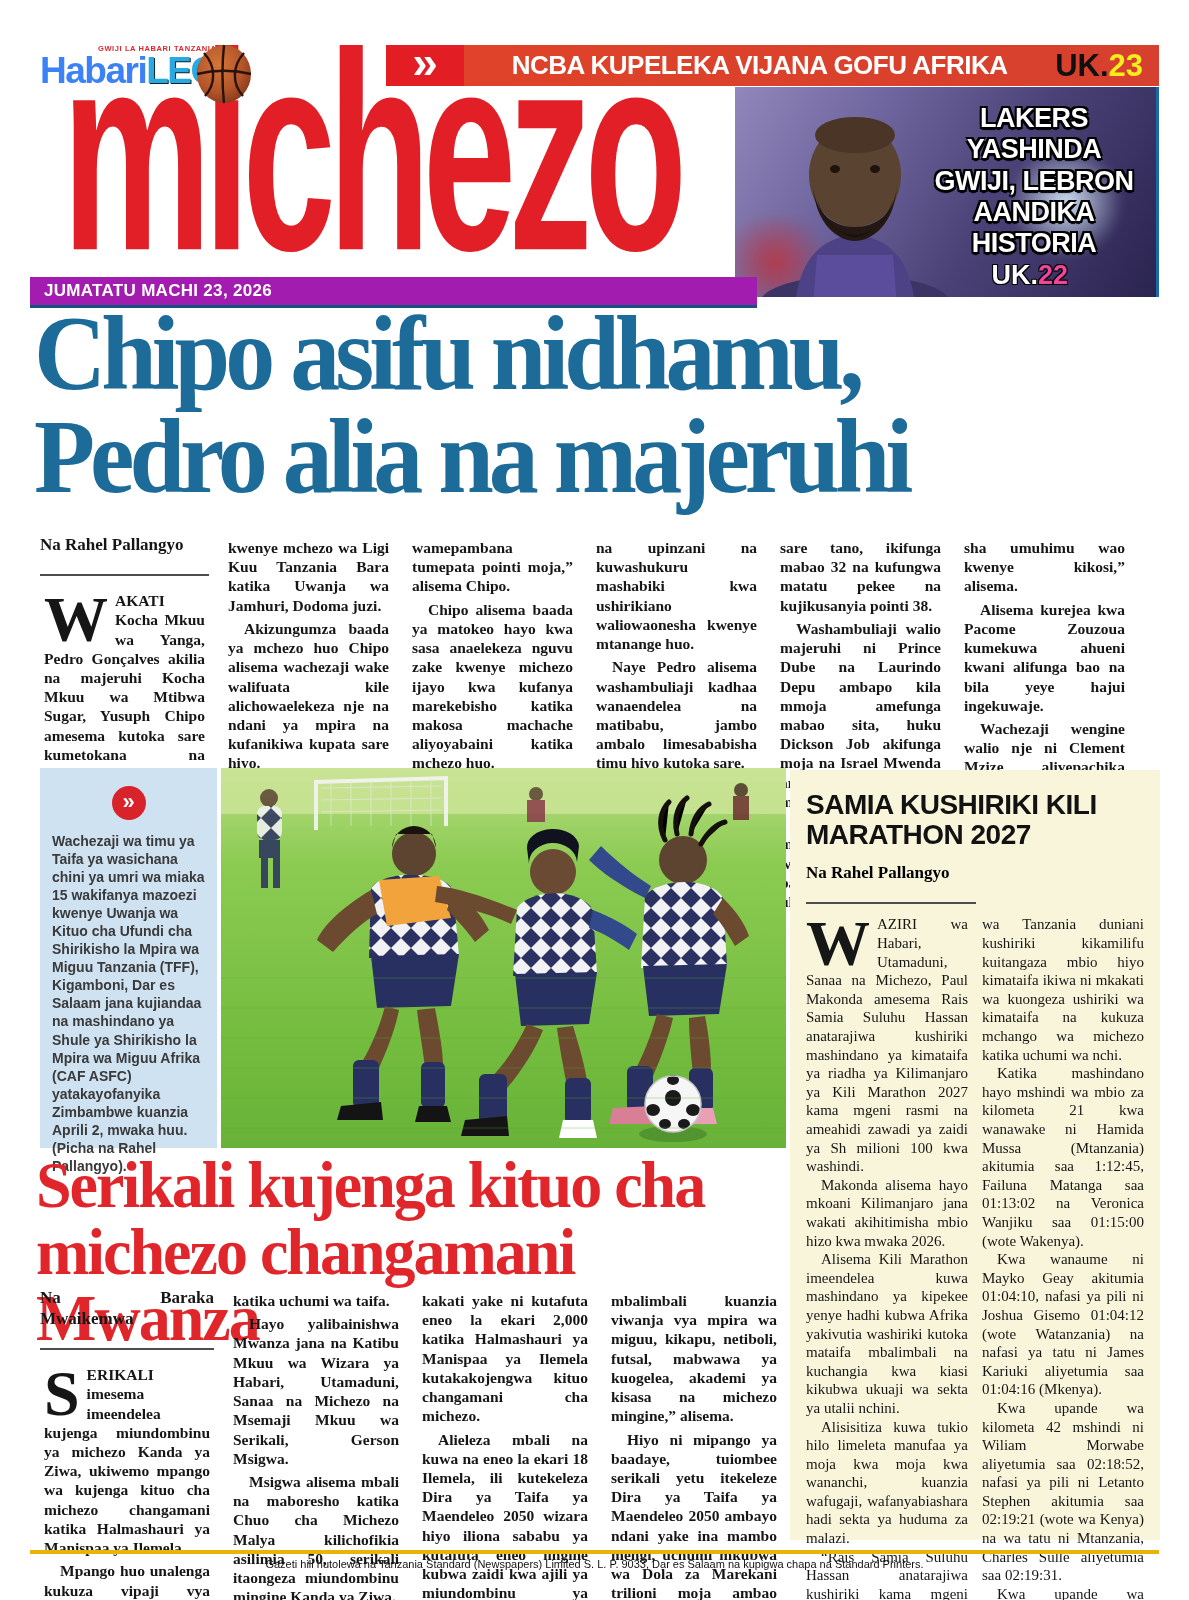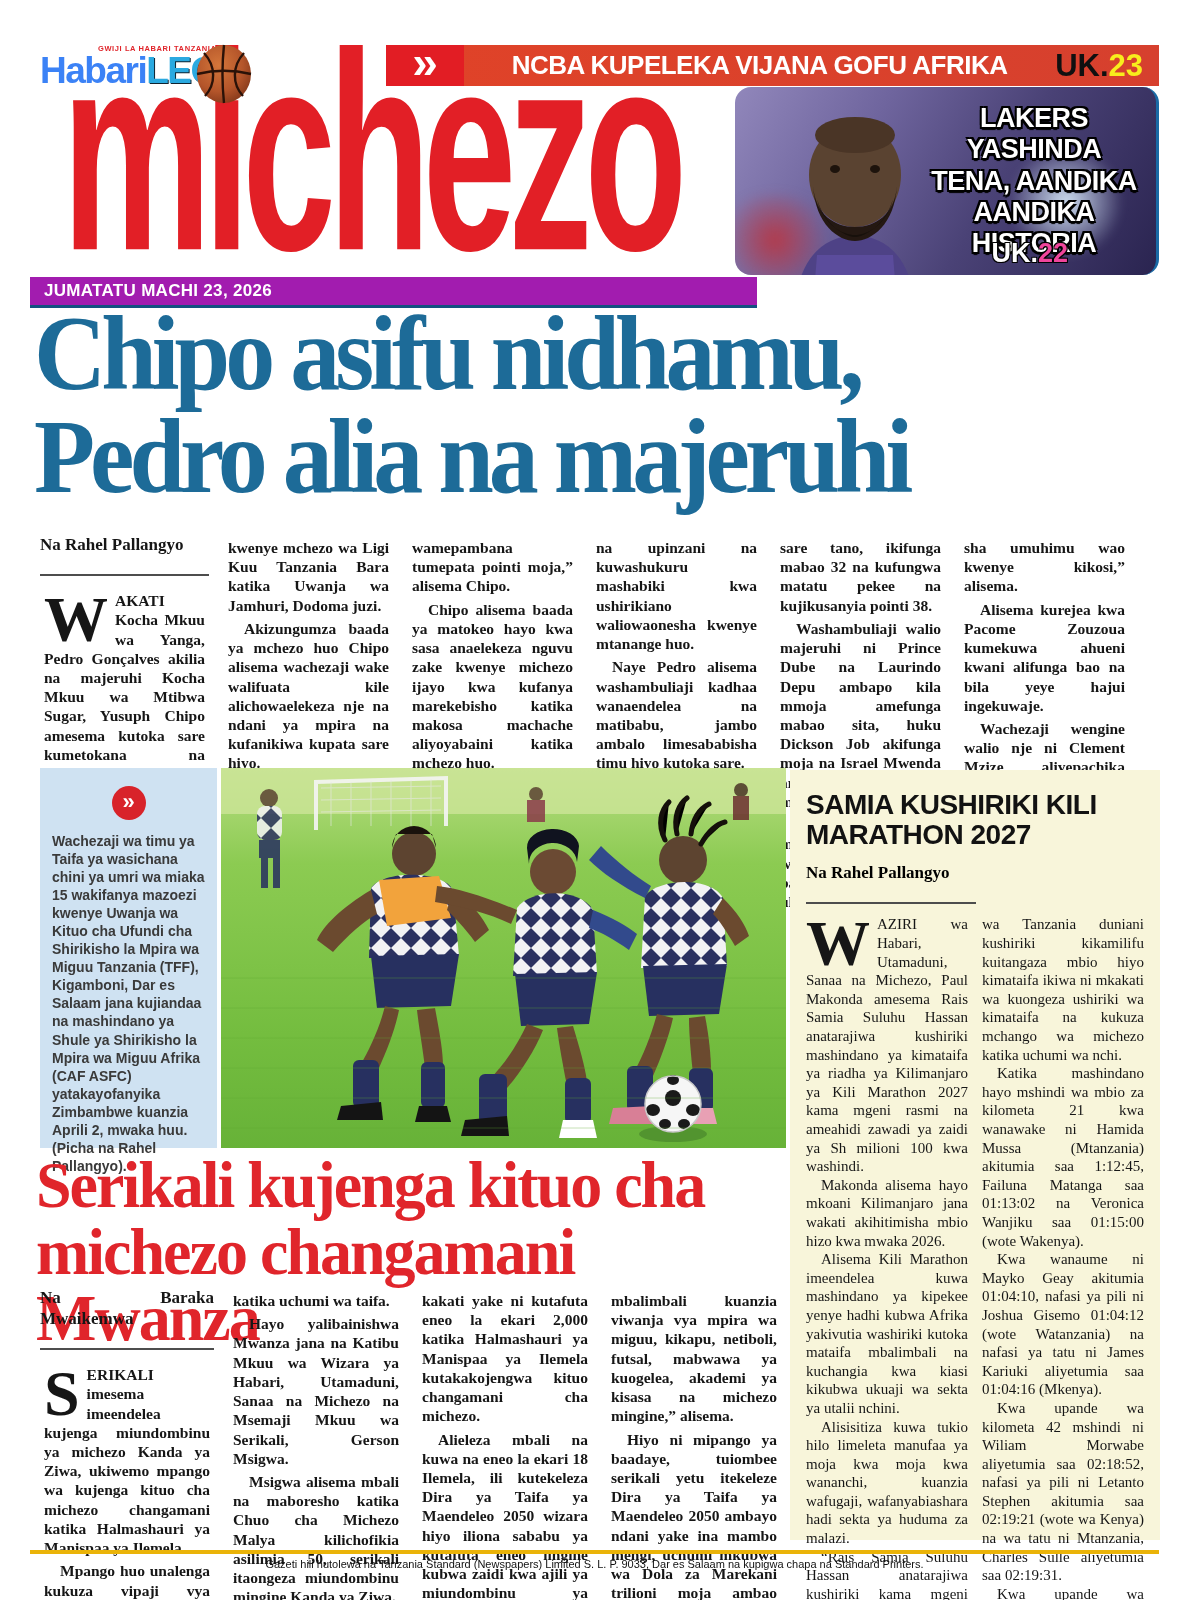--- a/index.html
+++ b/index.html
@@ -22,22 +22,22 @@
   .top-banner { position:absolute; left:386px; top:45px; width:773px; height:41px;
     background:linear-gradient(90deg,#e04328,#d6402e); display:flex; align-items:center; z-index:8; }
   .chevron-box { width:78px; height:41px; background:#e21d24; display:flex; align-items:center; justify-content:center; }
   .chevron-glyph { color:#fff; font-family:"Liberation Sans", sans-serif; font-weight:bold; font-size:46px; line-height:36px; margin-top:-8px; }
   .banner-text { flex:1; text-align:center; color:#fff; font-family:"Liberation Sans", sans-serif; font-weight:bold; font-size:26px; letter-spacing:-.5px; }
   .banner-ref { margin-right:16px; font-family:"Liberation Sans", sans-serif; font-weight:bold; font-size:31px; white-space:nowrap; }
   .banner-ref .uk { color:#101010; }
   .banner-ref .num { color:#f8ed1c; }
 
   
-  .promo { position:absolute; left:735px; top:87px; width:424px; height:188px; overflow:hidden; z-index:6;
-    background:linear-gradient(120deg,#9187bb 0%,#6f659e 30%,#4a4276 60%,#2a2450 100%); border-right:3px solid #1a6aa5;border-radius:16px; }
+  .promo { position:absolute; left:735px; top:87px; width:424px; height:210px; overflow:hidden; z-index:6;
+    background:linear-gradient(120deg,#9187bb 0%,#6f659e 30%,#4a4276 60%,#2a2450 100%); border-right:3px solid #1a6aa5; }
   .promo-blob-a { position:absolute; right:30px; top:60px; width:120px; height:110px; border-radius:50%;
     background:radial-gradient(circle,#cfe0f2 0%,rgba(207,224,242,0) 70%); filter:blur(4px); }
   .promo-blob-b { position:absolute; left:-20px; bottom:-10px; width:120px; height:90px; border-radius:50%;
     background:radial-gradient(circle,#b33a4a 0%,rgba(179,58,74,0) 70%); filter:blur(6px); }
   .promo-figure { position:absolute; left:20px; top:8px; }
   .promo-text { position:absolute; right:4px; top:16px; width:236px; text-align:center;
     font-family:"Liberation Sans", sans-serif; font-weight:bold; color:#fff; font-size:27px; line-height:1.16; letter-spacing:-.5px;
     text-shadow:-2px -2px 0 #000, 2px -2px 0 #000, -2px 2px 0 #000, 2px 2px 0 #000, 0 3px 1px #000; }
   .promo-text p { margin:0; }
   .promo-ref { position:absolute; right:88px; bottom:6px; font-family:"Liberation Sans", sans-serif; font-weight:bold; font-size:27px;
@@ -142,21 +142,21 @@
         <path d="M58 90 C 60 130 84 146 100 146 C 116 146 140 130 142 90 C 140 120 120 132 100 132 C 80 132 60 120 58 90 Z" fill="#241812"></path>
         <path d="M62 104 C 70 132 92 142 100 142 C 108 142 130 132 138 104 C 132 130 112 140 100 140 C 88 140 68 130 62 104 Z" fill="#17100b"></path>
         <ellipse cx="100" cy="40" rx="40" ry="18" fill="#4a3526"></ellipse>
         <ellipse cx="80" cy="74" rx="5" ry="4" fill="#1d130c"></ellipse>
         <ellipse cx="120" cy="74" rx="5" ry="4" fill="#1d130c"></ellipse>
       </svg>
     </div>
     <div class="promo-text">
         <p class="lead">LAKERS</p>
         <p>YASHINDA</p>
-        <p>TENA, AANDIKA</p>
+        <p>GWIJI, LEBRON</p>
         <p>AANDIKA</p>
         <p>HISTORIA</p>
       </div>
     <div class="promo-ref"><span class="uk">UK.</span><span class="num">22</span></div>
   </div>
 
   <div class="date-bar">JUMATATU MACHI 23, 2026</div>
 
   <div class="lead-headline">
     <div>Chipo asifu nidhamu,</div>

